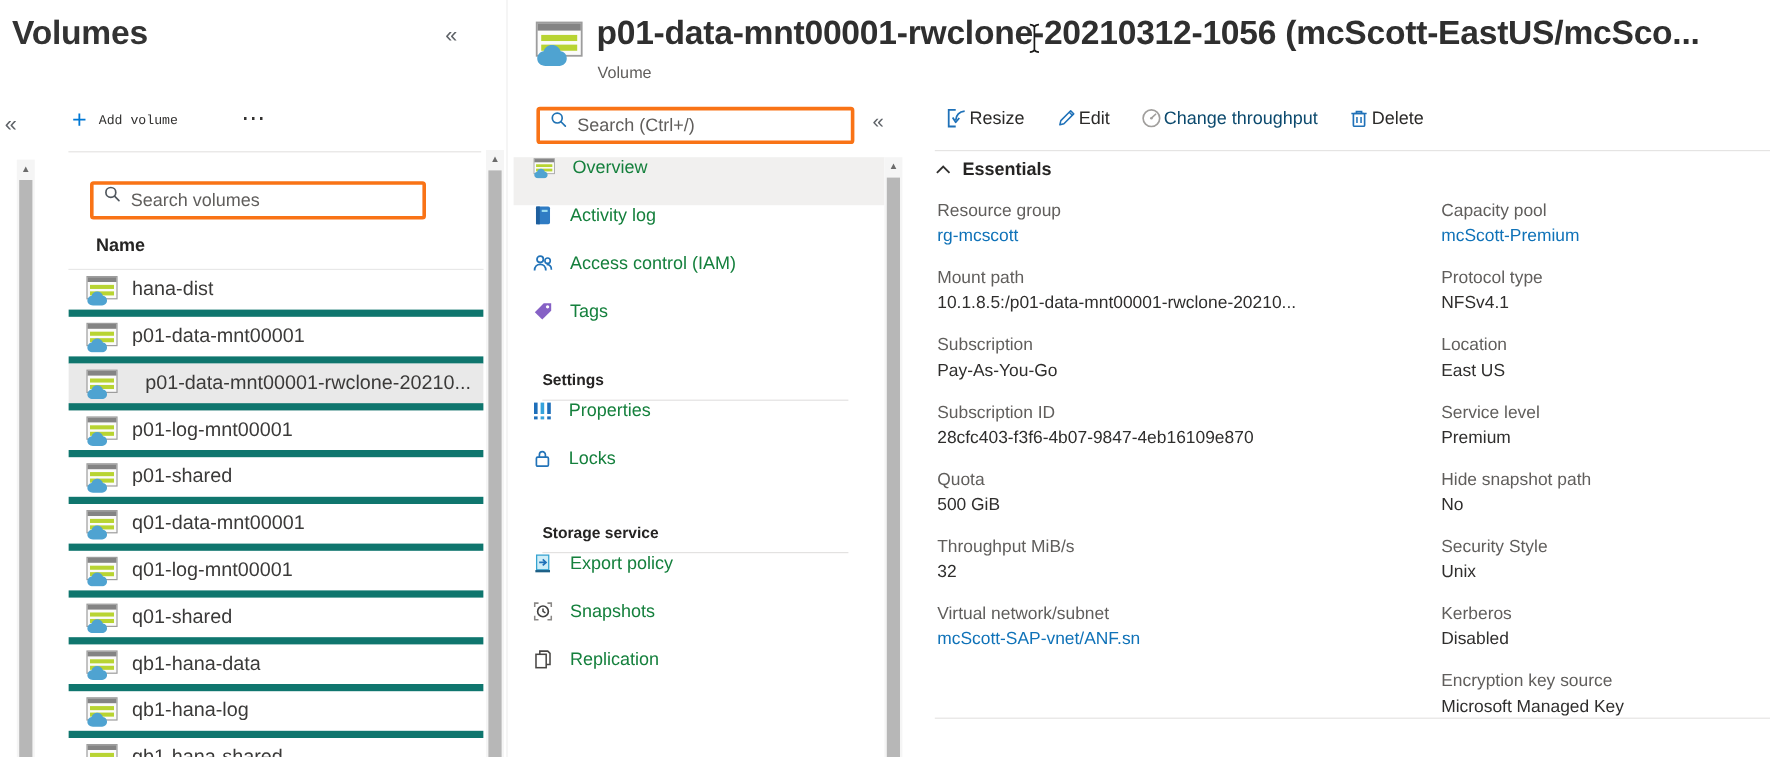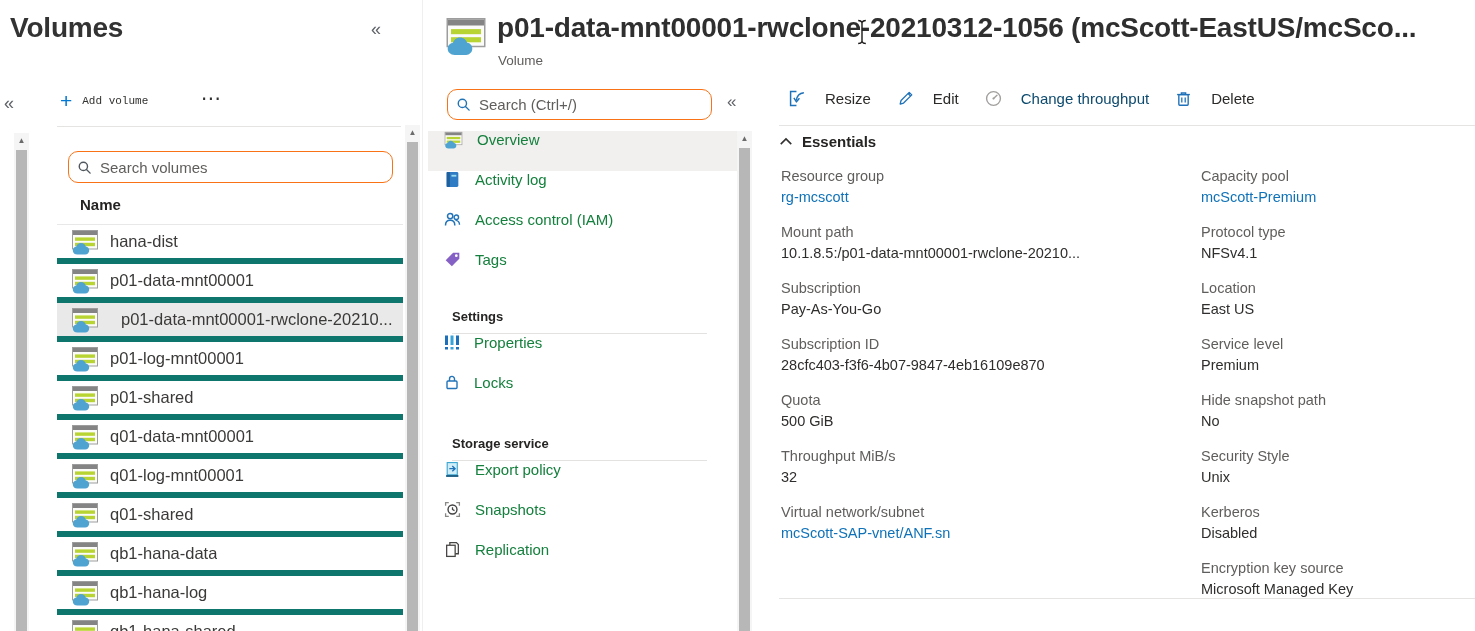--- a/index.html
+++ b/index.html
@@ -15,26 +15,26 @@
   .vol-title { left:10px; top:12px; font-size:28px; font-weight:600; color:#333; letter-spacing:-0.2px; }
   .chev { color:#5f6368; font-size:18px; line-height:1; cursor:pointer; font-weight:400; }
   .vol-collapse { left:371px; top:20px; }
   .strip-collapse { left:4px; top:94px; }
 
   .addvol { left:60px; top:91px; display:flex; align-items:center; gap:10px; cursor:pointer; }
   .addvol .plus { color:#0078d4; font-size:21px; font-weight:400; line-height:20px; }
   .addvol .lbl { font-size:11px; color:#323130;font-family:Liberation Mono, monospace; }
   .morebtn { left:201px; top:86px; font-size:20px; letter-spacing:2px; color:#323130; cursor:pointer; }
 
-  .searchbox { position:absolute; display:flex; align-items:center; gap:8px;
-    border:1px solid #f97316; border-radius:10px; background:#fff; padding:0 8px; }
+  .searchbox { position:absolute; display:flex; gap:8px;
+    border:3px solid #f97316; border-radius:3px; background:#fff; padding:0 8px; }
   .searchbox input { border:none; outline:none; flex:1; font-size:15px;
     font-family:"Liberation Sans","DejaVu Sans",sans-serif; color:#323130; background:transparent; }
   .searchbox input::placeholder { color:#605e5c; opacity:1; }
-  .sb-left { left:68px; top:151px; width:325px; height:32px; }
+  .sb-left { left:75px; top:151px; width:280px; height:32px; }
   .sb-mid  { left:447px; top:89px;  width:265px; height:31px; }
 
   .name-hdr { left:80px; top:196px; font-size:15px; font-weight:700; color:#252423; }
 
   .vlist { position:absolute; left:57px; top:224px; width:346px; height:407px;
     overflow:hidden; border-top:1px solid #e8e8e8; }
   .vrow { height:39px; display:flex; align-items:center; gap:11px; padding:0 6px 0 14px;
     border-bottom:6px solid #0f766e; cursor:pointer; white-space:nowrap; }
   .vrow.selected { background:#e9e9e9;gap:22px; }
   .vrow .vname { font-size:16.5px; color:#3b3a39; overflow:hidden; }
@@ -59,21 +59,21 @@
   .nav-item { height:40px; display:flex; align-items:flex-start; gap:14px; padding-left:16px;
     font-size:15px; color:#15803d; cursor:pointer; }
   .nav-item.selected { background:#f1f0ef; }
   .nav-sec { padding-left:24px; font-size:13px; font-weight:700; color:#252423; }
   .nav-sec.s1 { margin-top:18px; }
   .nav-sec.s2 { margin-top:22px; }
   .nav-div { height:1px; background:#e3e2e1; margin:9px 30px 0 24px; }
 
   
   .toolbar { position:absolute; left:789px; top:90px; display:flex; align-items:center; gap:26px; }
-  .tb-item { display:flex; align-items:center; gap:19px; font-size:15px; color:#2b2a29; cursor:pointer;text-align:center; }
+  .tb-item { display:flex; align-items:center; gap:2px; font-size:15px; color:#2b2a29; cursor:pointer;text-align:center; }
   .tb-item.disabled { color:#0c4a6e; cursor:default; }
 
   .ess-head { position:absolute; left:779px; top:133px; display:flex; align-items:center; gap:9px;
     font-size:15px; font-weight:700; color:#252423; cursor:pointer; }
 
   .ess-col { position:absolute; top:166px; }
   .ess-col.left  { left:781px; width:412px; }
   .ess-col.right { left:1201px; width:272px; }
   .field { margin-bottom:14px; }
   .field .flabel { font-size:14.5px; color:#605e5c; line-height:20px; }

